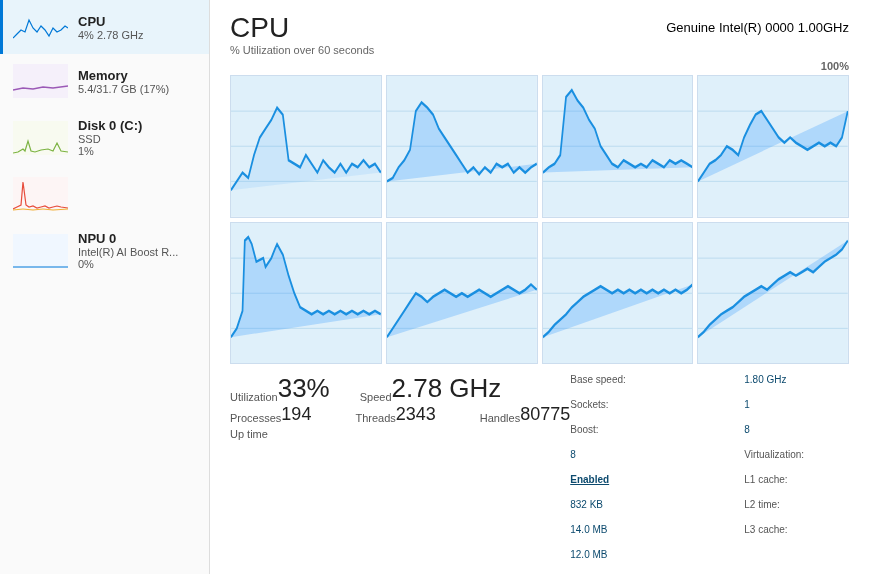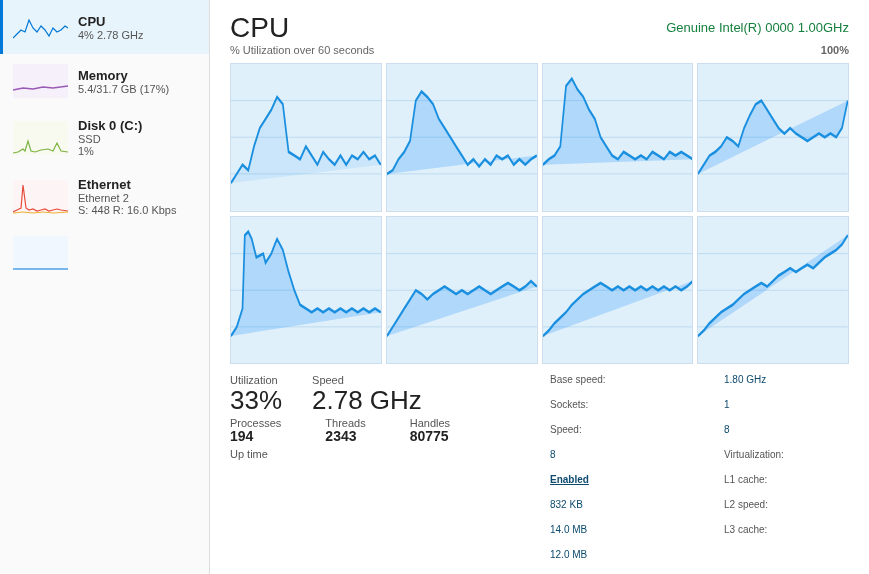--- a/index.html
+++ b/index.html
@@ -67,21 +67,21 @@
       align-items: flex-start;
       margin-bottom: 2px;
     }
     .main-title {
       font-size: 28px;
       font-weight: 300;
       line-height: 1;
     }
     .cpu-model {
       font-size: 13px;
-      color: #15803d;
+      color: #000000;
       margin-top: 6px;
     }
     .chart-label {
       font-size: 11px;
       color: #666;
       margin-bottom: 4px;
     }
     .chart-label-right {
       text-align: right;
       font-size: 11px;
@@ -120,34 +120,35 @@
     .stats-left {
       flex: 0 0 320px;
     }
     .stat-row {
       display: flex;
       gap: 30px;
       margin-bottom: 2px;
     }
     .stat-group {
       display: flex;
-      flex-direction: column;
+      flex-direction: row;
+      align-items: flex-end;
     }
     .stat-label {
       font-size: 11px;
       color: #555;
     }
     .stat-value {
       font-size: 26px;
       font-weight: 300;
       line-height: 1.1;
     }
     .stat-value-sm {
-      font-size: 14px;
-      font-weight: 700;
+      font-size: 18px;
+      font-weight: 400;
       line-height: 1.1;
     }
     .uptime-section {
       margin-top: 4px;
     }
     .stats-right {
       flex: 1;
       display: grid;
       grid-template-columns: 160px 1fr;
       row-gap: 2px;
@@ -204,44 +205,44 @@
       <span class="item-sub">1%</span>
     </div>
   </div>
 
   <div class="sidebar-item">
     <svg class="sidebar-sparkline" viewBox="0 0 55 34" preserveAspectRatio="none">
       <rect x="0" y="0" width="55" height="34" fill="#fdf5f5"></rect>
       <polyline points="0,32 4,30 8,28 10,5 13,28 16,30 20,29 24,31 28,30 32,29 36,31 40,30 44,29 48,30 55,31" fill="none" stroke="#e74c3c" stroke-width="1.2"></polyline>
       <polyline points="0,33 10,32 20,33 30,32 40,33 55,32" fill="none" stroke="#e8a000" stroke-width="0.8"></polyline>
     </svg>
-    <div class="sidebar-info">
-      <span class="item-title">Ethernet</span>
-      <span class="item-sub">Ethernet 2</span>
-      <span class="item-sub">S: 448 R: 16.0 Kbps</span>
-    </div>
   </div>
 
   <div class="sidebar-item">
     <svg class="sidebar-sparkline" viewBox="0 0 55 34" preserveAspectRatio="none">
       <rect x="0" y="0" width="55" height="34" fill="#f0f7ff"></rect>
       <polyline points="0,33 55,33" fill="none" stroke="#0078d7" stroke-width="1.2"></polyline>
     </svg>
+    <div class="sidebar-info">
+      <span class="item-title">NPU 0</span>
+      <span class="item-sub">Intel(R) AI Boost R...</span>
+      <span class="item-sub">0%</span>
+    </div>
   </div>
 
 </div>
 
 <div class="main">
 
   <div class="main-header">
     <span class="main-title">CPU</span>
     <span class="cpu-model">Genuine Intel(R) 0000 1.00GHz</span>
   </div>
 
-  <div style="display:flex; justify-content:space-between; margin-bottom:3px;">
+  <div style="display:flex; margin-bottom:3px;flex-direction:column;">
     <span class="chart-label">% Utilization over 60 seconds</span>
     <span class="chart-label-right">100%</span>
   </div>
 
   <div class="graphs-area">
     <div class="graphs-row">
 
       <div class="graph-cell">
         <svg width="100%" height="100%" viewBox="0 0 130 80" preserveAspectRatio="none">
           <rect width="130" height="80" fill="#dff0fa"></rect>
@@ -357,32 +358,32 @@
         <div class="stat-label">Up time</div>
       </div>
     </div>
     <div class="stats-right">
       <span class="spec-label">Base speed:</span>
       <span class="spec-value">1.80 GHz</span>
 
       <span class="spec-label">Sockets:</span>
       <span class="spec-value">1</span>
 
-      <span class="spec-label">Speed:</span>
+      <span class="spec-label">Boost:</span>
       <span class="spec-value">8</span>
 
       <span class="spec-value">8</span>
 
       <span class="spec-label">Virtualization:</span>
       <span class="spec-value bold">Enabled</span>
 
       <span class="spec-label">L1 cache:</span>
       <span class="spec-value">832 KB</span>
 
-      <span class="spec-label">L2 speed:</span>
+      <span class="spec-label">L2 time:</span>
       <span class="spec-value">14.0 MB</span>
 
       <span class="spec-label">L3 cache:</span>
       <span class="spec-value">12.0 MB</span>
     </div>
   </div>
 
 </div>
 
 </body></html>

